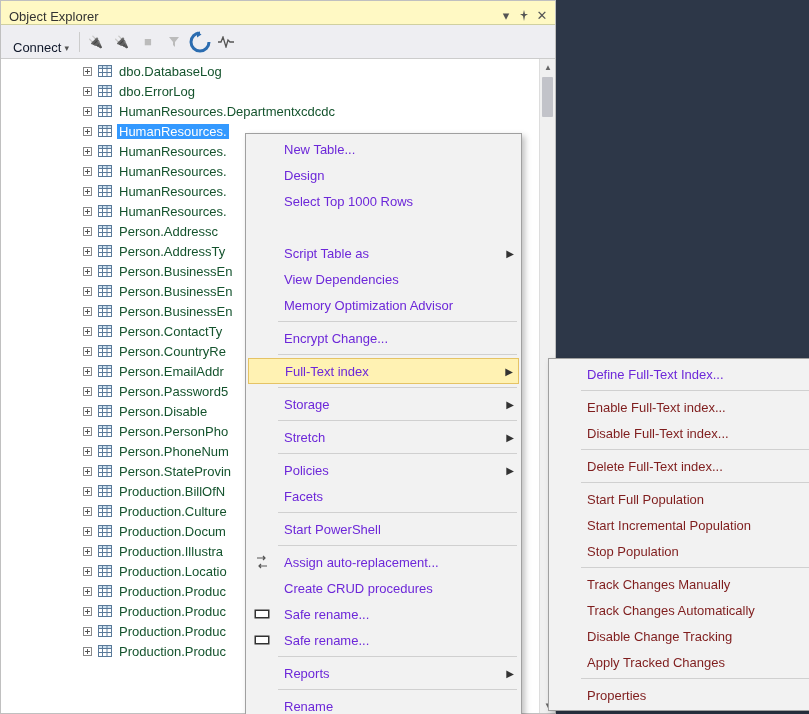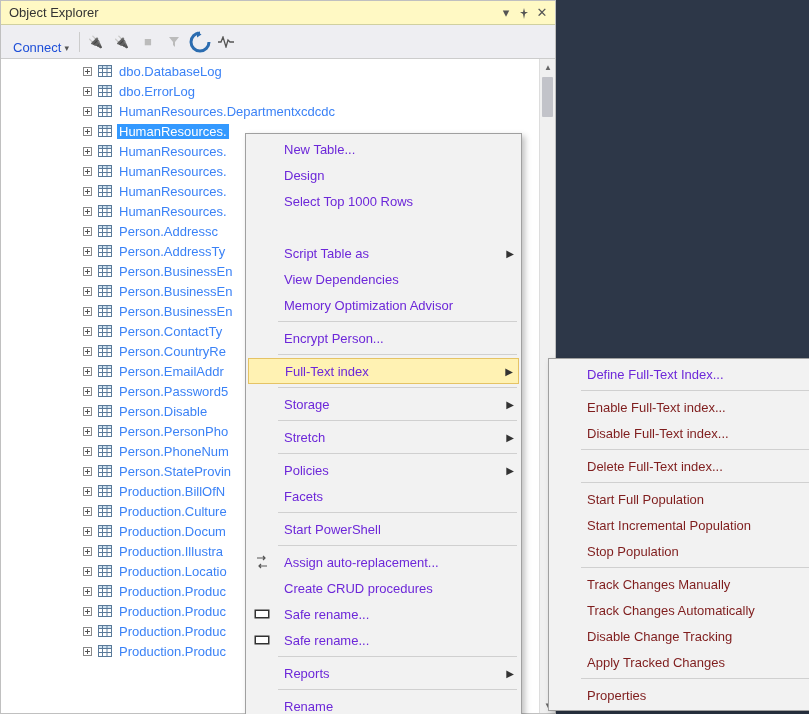--- a/index.html
+++ b/index.html
@@ -1,43 +1,43 @@
 <!DOCTYPE html>
 <html><head>
 <meta charset="utf-8">
 <style>
 * { margin: 0; padding: 0; box-sizing: border-box; font-family: "Segoe UI", Tahoma, sans-serif; font-size: 13px; }
 body { background: #2d3748; width: 809px; height: 714px; overflow: hidden; position: relative; }
 
 .panel { width: 556px; height: 714px; background: #f5f5f5; border: 1px solid #c0c0c0; display: flex; flex-direction: column; }
 
-.panel-header { background: #fff9c4; border-bottom: 1px solid #d0d0a0; height: 24px; display: flex; align-items: center; padding: 8px 4px; }
+.panel-header { background: #fff9c4; border-bottom: 1px solid #d0d0a0; height: 24px; display: flex; align-items: flex-end; padding: 0 4px; }
 .panel-title { flex: 1; color: #333; padding-left: 4px; }
 .panel-btn { width: 18px; height: 18px; display: flex; align-items: center; justify-content: center; color: #555; cursor: pointer; }
 
 .toolbar { height: 34px; background: #eeeef2; border-bottom: 1px solid #ccc; display: flex; align-items: center; padding: 0 6px; gap: 2px; }
-.tb-connect { display: flex; align-items: center; padding: 2px 6px; color: #1d4ed8; cursor: pointer; margin-top: 12px; }
+.tb-connect { display: flex; align-items: center; padding: 2px 6px; color: #0f172a; cursor: pointer; margin-top: 12px; }
 .tb-connect::after { content: "▾"; font-size: 9px; margin-left: 3px; color: #555; }
 .tb-btn { width: 24px; height: 24px; display: flex; align-items: center; justify-content: center; color: #555; cursor: pointer; border-radius: 2px; }
 .tb-sep { width: 1px; height: 20px; background: #ccc; margin: 0 2px; }
 .tb-btn.disabled { color: #bbb; cursor: default; }
 
 .tree-area { flex: 1; background: #fff; position: relative; overflow: hidden; }
 .tree { position: absolute; top: 0; left: 0; right: 16px; padding-top: 2px; }
 .scrollbar { position: absolute; right: 0; top: 0; bottom: 0; width: 16px; background: #f0f0f0; border-left: 1px solid #ddd; }
 .scroll-up, .scroll-down { position: absolute; width: 16px; height: 16px; display: flex; align-items: center; justify-content: center; color: #666; font-size: 8px; cursor: pointer; }
 .scroll-up { top: 0; }
 .scroll-down { bottom: 0; }
 .scroll-thumb { position: absolute; left: 2px; right: 2px; top: 18px; height: 40px; background: #c2c3c9; border-radius: 1px; }
 
 .tree-item { height: 20px; display: flex; align-items: center; padding-left: 80px; cursor: default; white-space: nowrap; overflow: hidden; }
 .tree-item .expander { width: 12px; height: 12px; margin-right: 4px; display: inline-flex; align-items: center; justify-content: center; flex-shrink: 0; }
 .tree-item .expander svg { width: 9px; height: 9px; }
 .tree-item .icon { width: 16px; height: 16px; margin-right: 4px; display: inline-flex; align-items: center; justify-content: center; flex-shrink: 0; }
-.tree-item .label { color: #3b82f6; padding: 0 2px; }
+.tree-item .label { color: #14532d; padding: 0 2px; }
 .tree-item.selected .label { background: #3399ff; color: #fff; }
 
 .context-menu { position: absolute; background: #f2f2f2; border: 1px solid #a0a0a0; box-shadow: 3px 3px 6px rgba(0,0,0,0.25); padding: 2px; }
 .cm-item { height: 26px; display: flex; align-items: center; cursor: default; position: relative; }
 .cm-item.highlight { background: #fff2b3; border: 1px solid #e5c365; }
 .cm-icon-col { width: 28px; height: 100%; display: flex; align-items: center; justify-content: center; background: #f2f2f2; flex-shrink: 0; }
 .cm-item.highlight .cm-icon-col { background: #fff2b3; }
 .cm-label { flex: 1; padding-left: 8px; color: #6d28d9; }
 .cm-arrow { width: 18px; text-align: center; color: #333; font-size: 10px; }
 .cm-sep { height: 1px; background: #d0d0d0; margin: 3px 2px 3px 30px; }
@@ -703,21 +703,21 @@
       <span class="cm-arrow"></span>
     </div>
     <div class="cm-item">
       <span class="cm-icon-col"></span>
       <span class="cm-label">Memory Optimization Advisor</span>
       <span class="cm-arrow"></span>
     </div>
     <div class="cm-sep"></div>
     <div class="cm-item">
       <span class="cm-icon-col"></span>
-      <span class="cm-label">Encrypt Person...</span>
+      <span class="cm-label">Encrypt Change...</span>
       <span class="cm-arrow"></span>
     </div>
     <div class="cm-sep"></div>
     <div class="cm-item highlight">
       <span class="cm-icon-col"></span>
       <span class="cm-label">Full-Text index</span>
       <span class="cm-arrow">▶</span>
     </div>
     <div class="cm-sep"></div>
     <div class="cm-item">

